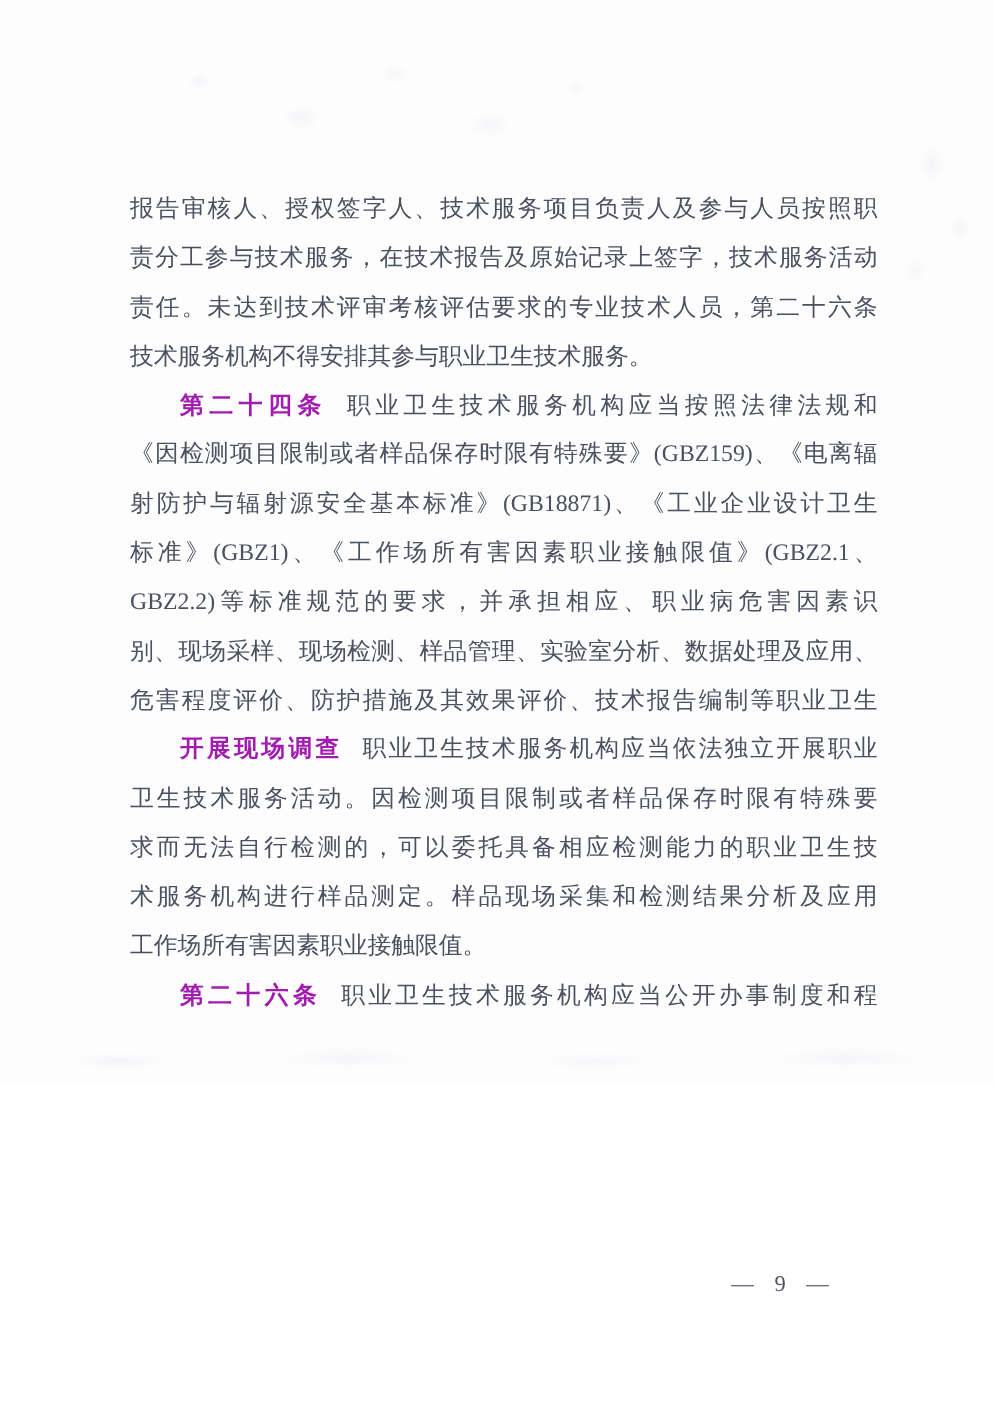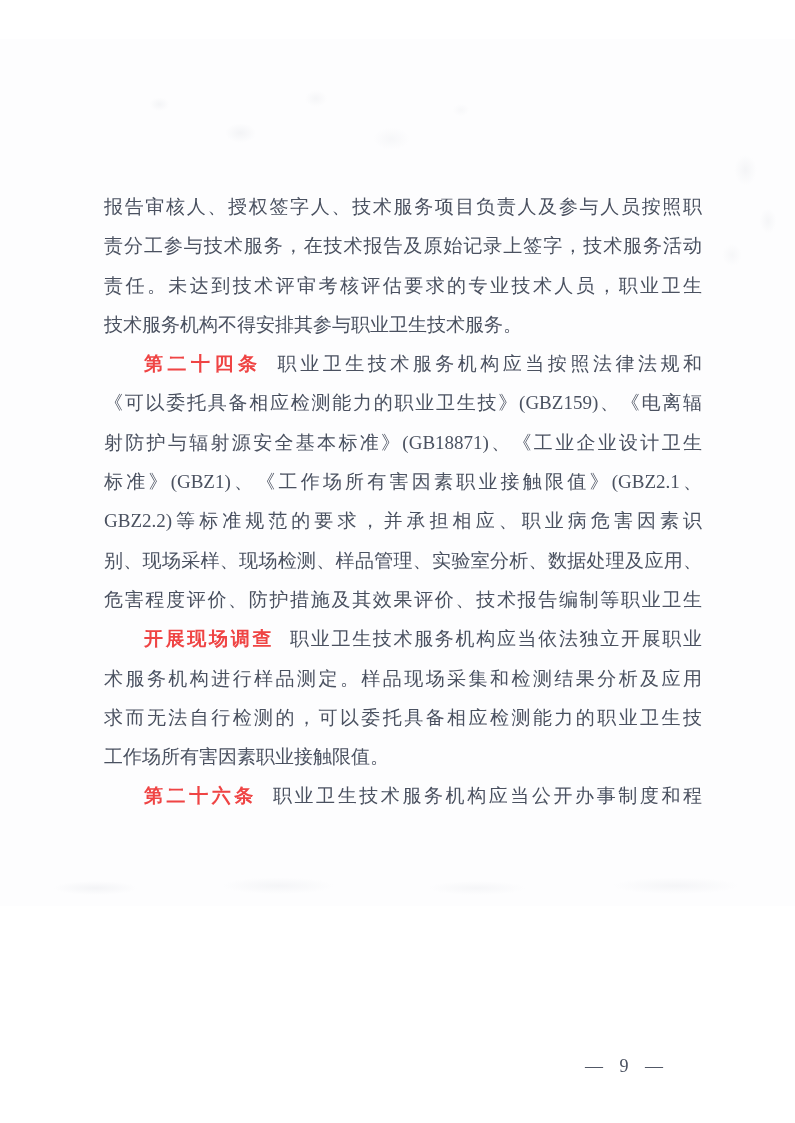--- a/index.html
+++ b/index.html
@@ -11,21 +11,20 @@
     width: 795px;
     height: 1123px;
     overflow: hidden;
     font-family: "Liberation Serif", "DejaVu Serif", serif;
   }
   .sheet {
     position: relative;
     width: 795px;
     height: 867px;
     background: #fdfdfe;
-    margin-top: 39px;
   }
   
   .noise {
     position: absolute;
     pointer-events: none;
   }
   .noise-top {
     top: 25px; left: 55px; width: 580px; height: 115px;
     background:
       radial-gradient(14px 10px at 18% 35%, rgba(198,202,210,0.16), rgba(198,202,210,0) 70%),
@@ -69,21 +68,21 @@
   }
   .line.para-end {
     text-align-last: left;
   }
   .line.indent {
     text-indent: 40px;
   }
   .article-heading {
     font-family: "Liberation Sans", "DejaVu Sans", sans-serif;
     font-weight: 700;
-    color: #ef4444;
+    color: #a21caf;
     margin-right: 16px;
     letter-spacing: 1px;
   }
   .page-number {
     position: absolute;
     top: 1014px;
     right: 130px;
     height: 26px;
     line-height: 26px;
     font-size: 18px;
@@ -97,36 +96,37 @@
 
 <div class="sheet">
   <div class="noise noise-top"></div>
   <div class="noise noise-top-right"></div>
   <div class="noise noise-bottom"></div>
 
   <main class="text-block" id="paragraphs">
       <div class="para">
         <div class="line"><span>报告审核人、授权签字人、技术服务项目负责人及参与人员按照职</span></div>
         <div class="line"><span>责分工参与技术服务，在技术报告及原始记录上签字，技术服务活动</span></div>
-        <div class="line"><span>责任。未达到技术评审考核评估要求的专业技术人员，职业卫生</span></div>
+        <div class="line"><span>责任。未达到技术评审考核评估要求的专业技术人员，第二十六条</span></div>
         <div class="line para-end"><span>技术服务机构不得安排其参与职业卫生技术服务。</span></div>
       </div>
       <div class="para">
         <div class="line indent"><span class="article-heading">第二十四条</span><span>职业卫生技术服务机构应当按照法律法规和</span></div>
-        <div class="line"><span>《可以委托具备相应检测能力的职业卫生技》(GBZ159)、《电离辐</span></div>
+        <div class="line"><span>《因检测项目限制或者样品保存时限有特殊要》(GBZ159)、《电离辐</span></div>
         <div class="line"><span>射防护与辐射源安全基本标准》(GB18871)、《工业企业设计卫生</span></div>
         <div class="line"><span>标准》(GBZ1)、《工作场所有害因素职业接触限值》(GBZ2.1、</span></div>
         <div class="line"><span>GBZ2.2)等标准规范的要求，并承担相应、职业病危害因素识</span></div>
         <div class="line"><span>别、现场采样、现场检测、样品管理、实验室分析、数据处理及应用、</span></div>
         <div class="line"><span>危害程度评价、防护措施及其效果评价、技术报告编制等职业卫生</span></div>
       </div>
       <div class="para">
         <div class="line indent"><span class="article-heading">开展现场调查</span><span>职业卫生技术服务机构应当依法独立开展职业</span></div>
+        <div class="line"><span>卫生技术服务活动。因检测项目限制或者样品保存时限有特殊要</span></div>
+        <div class="line"><span>求而无法自行检测的，可以委托具备相应检测能力的职业卫生技</span></div>
         <div class="line"><span>术服务机构进行样品测定。样品现场采集和检测结果分析及应用</span></div>
-        <div class="line"><span>求而无法自行检测的，可以委托具备相应检测能力的职业卫生技</span></div>
         <div class="line para-end"><span>工作场所有害因素职业接触限值。</span></div>
       </div>
       <div class="para">
         <div class="line indent"><span class="article-heading">第二十六条</span><span>职业卫生技术服务机构应当公开办事制度和程</span></div>
       </div>
     </main>
 
   <div class="page-number">— 9 —</div>
 </div>
 

